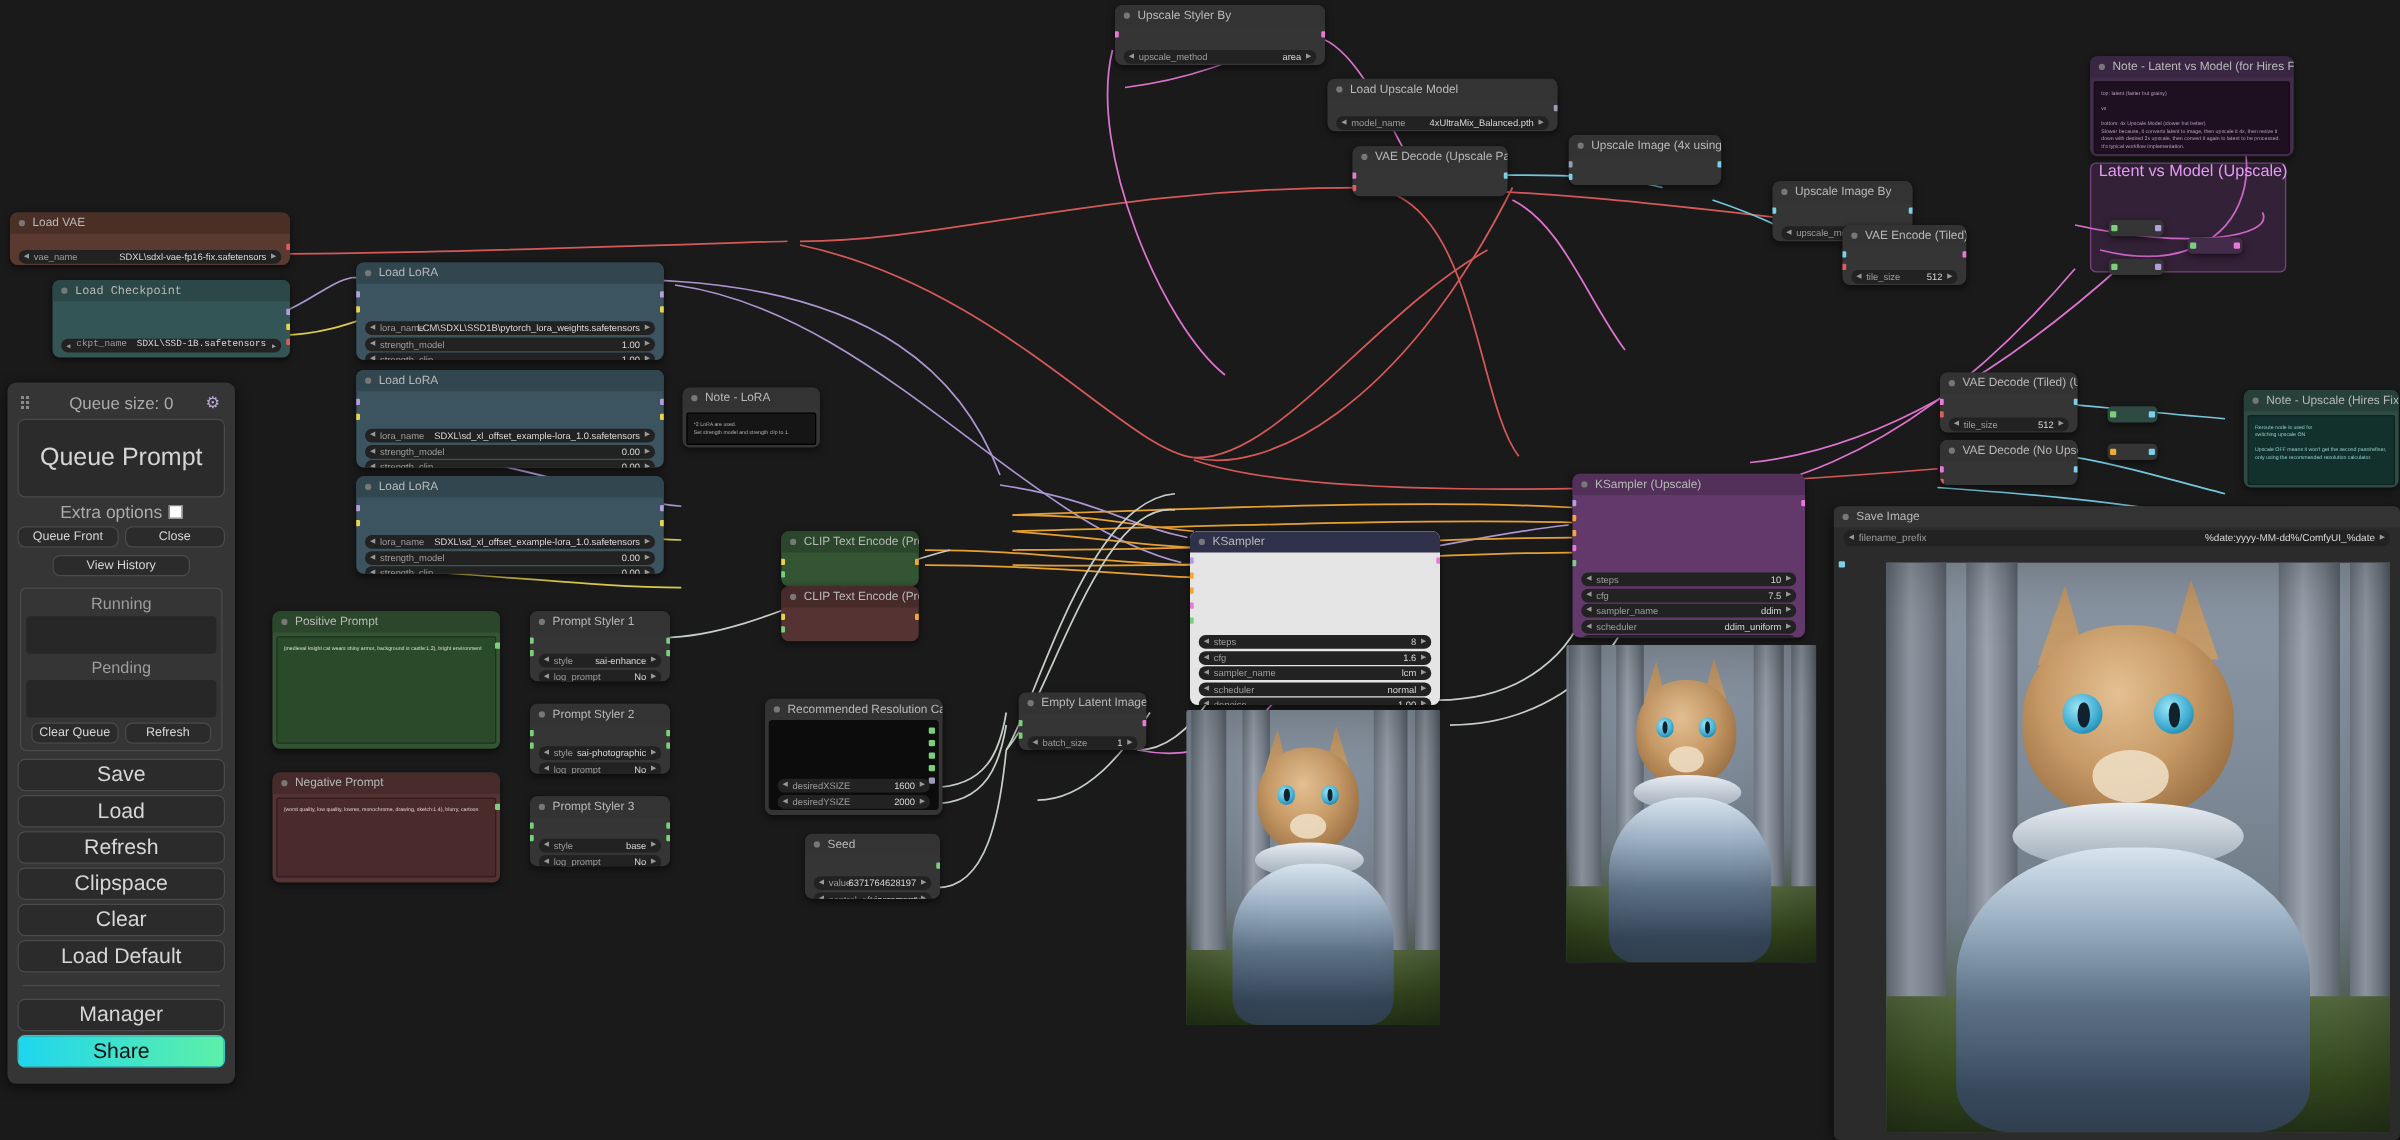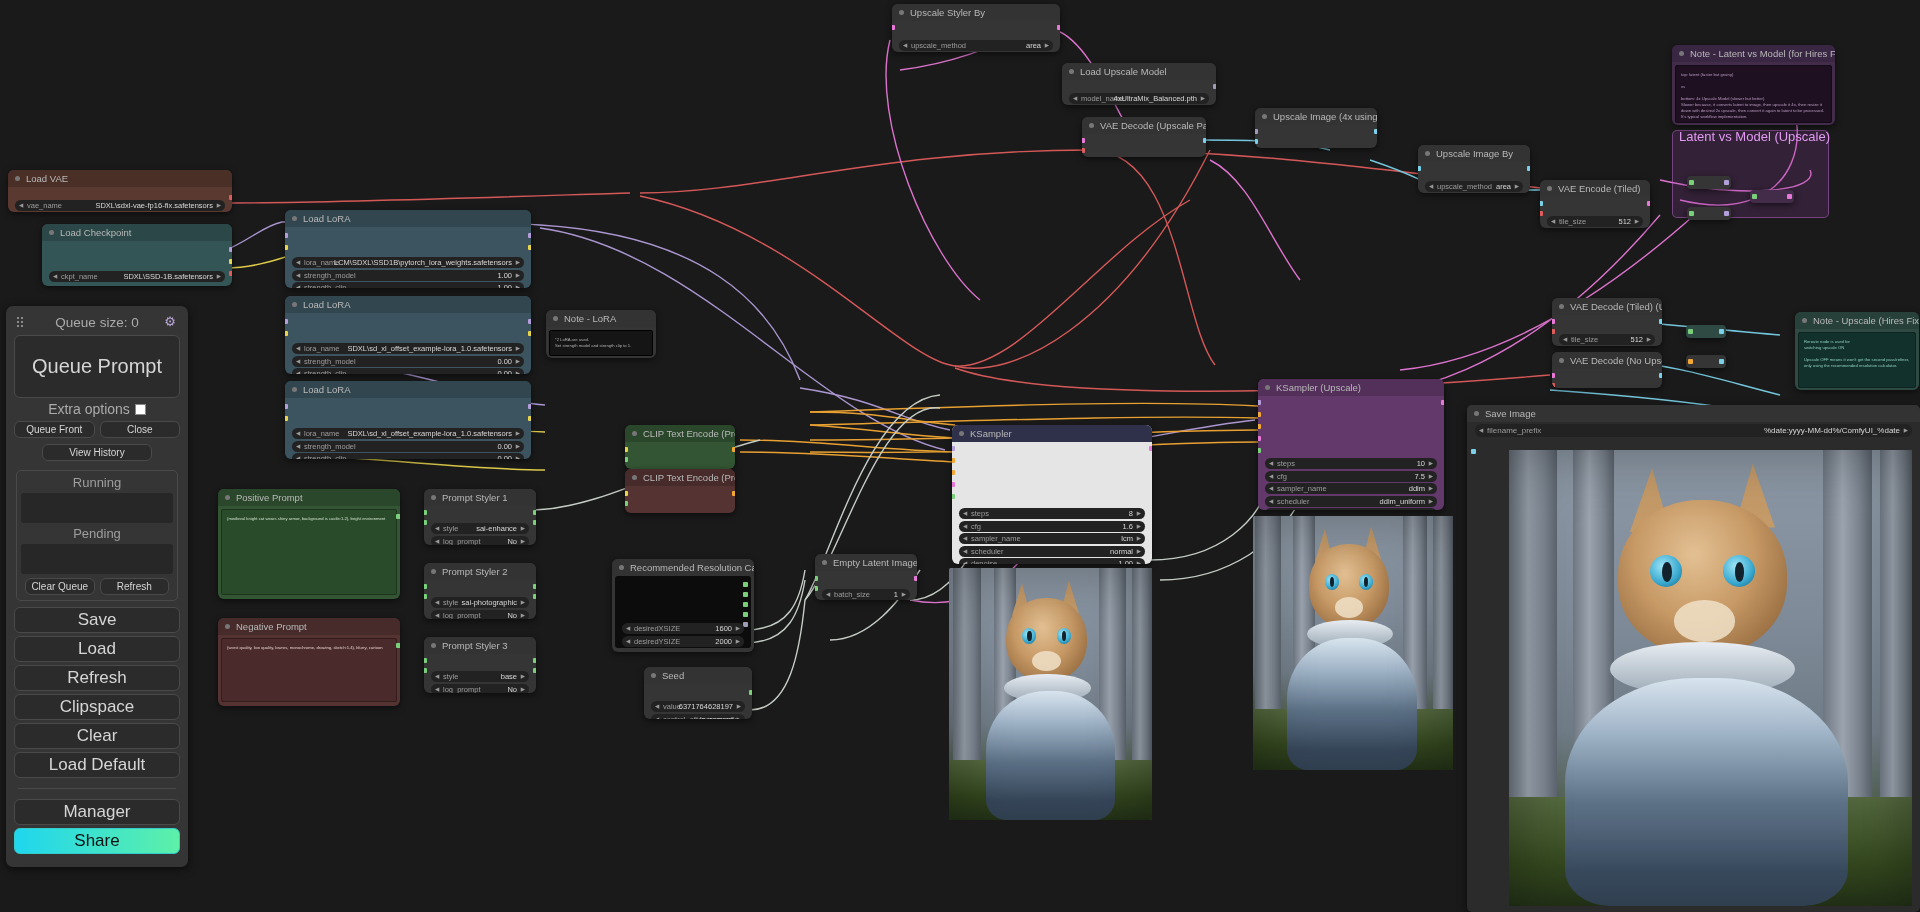--- a/index.html
+++ b/index.html
@@ -64,21 +64,21 @@
     font-size: 4.2px; line-height: 6px;
     color: #b0b0b0;
     padding: 6px 5px;
     overflow: hidden;
     white-space: pre-wrap;
     word-break: break-word;
   }
 
   
   .n-vae     { background:#593930; }  .n-vae .title     { background:#4a2f27; }
-  .n-ckpt    { background:#335555; }  .n-ckpt .title    { background:#2b4747; }
+  .n-ckpt    { background:#335555;font-family:Liberation Mono, monospace; }  .n-ckpt .title    { background:#2b4747; }
   .n-lora    { background:#3b5460; }  .n-lora .title    { background:#32464f; }
   .n-dark    { background:#353535; }
   .n-green   { background:#335533; }  .n-green .title   { background:#2b472b; }
   .n-red     { background:#553333; }  .n-red .title     { background:#472b2b; }
   .n-ksam    { background:#e5e5e5; }  .n-ksam .title    { background:#2f3049; }
   .n-purple  { background:#63396b; }  .n-purple .title  { background:#52305a; }
   .n-note    { background:#432c4a; }  .n-note .title    { background:#392643; }
   .n-noteg   { background:#2e4a43; }  .n-noteg .title   { background:#27403a; }
 
   .group {
@@ -520,21 +520,21 @@
     <div class="body">
       <div class="slot" style="left:-2px; top:4px; background:#e878d8;"></div>
       <div class="slot" style="right:-2px; top:4px; background:#e878d8;"></div>
       <div class="widget" style="margin-top:15px;">
         <span class="wname">upscale_method</span>
         <span class="wval">area</span>
       </div>
     </div>
   </div>
 
-  <div class="node n-dark" style="left:1062px; top:63px; width:154px; height:42px;">
+  <div class="node n-dark" style="left:1062px; top:63px; width:184px; height:42px;">
     <div class="title">Load Upscale Model</div>
     <div class="body">
       <div class="slot" style="right:-2px; top:4px; background:#9c9cb8;"></div>
       <div class="widget" style="margin-top:9px;">
         <span class="wname">model_name</span>
         <span class="wval">4xUltraMix_Balanced.pth</span>
       </div>
     </div>
   </div>
 
@@ -561,21 +561,21 @@
     <div class="body">
       <div class="slot" style="left:-2px; top:4px; background:#7ad0e8;"></div>
       <div class="slot" style="right:-2px; top:4px; background:#7ad0e8;"></div>
       <div class="widget" style="margin-top:15px;">
         <span class="wname">upscale_method</span>
         <span class="wval">area</span>
       </div>
     </div>
   </div>
 
-  <div class="node n-dark" style="left:1540px; top:180px; width:110px; height:48px;">
+  <div class="node n-dark" style="left:1474px; top:180px; width:99px; height:48px;">
     <div class="title">VAE Encode (Tiled)</div>
     <div class="body">
       <div class="slot" style="left:-2px; top:4px; background:#7ad0e8;"></div>
       <div class="slot" style="left:-2px; top:14px; background:#e05c5c;"></div>
       <div class="slot" style="right:-2px; top:4px; background:#e878d8;"></div>
       <div class="widget" style="margin-top:15px;">
         <span class="wname">tile_size</span>
         <span class="wval">512</span>
       </div>
     </div>

